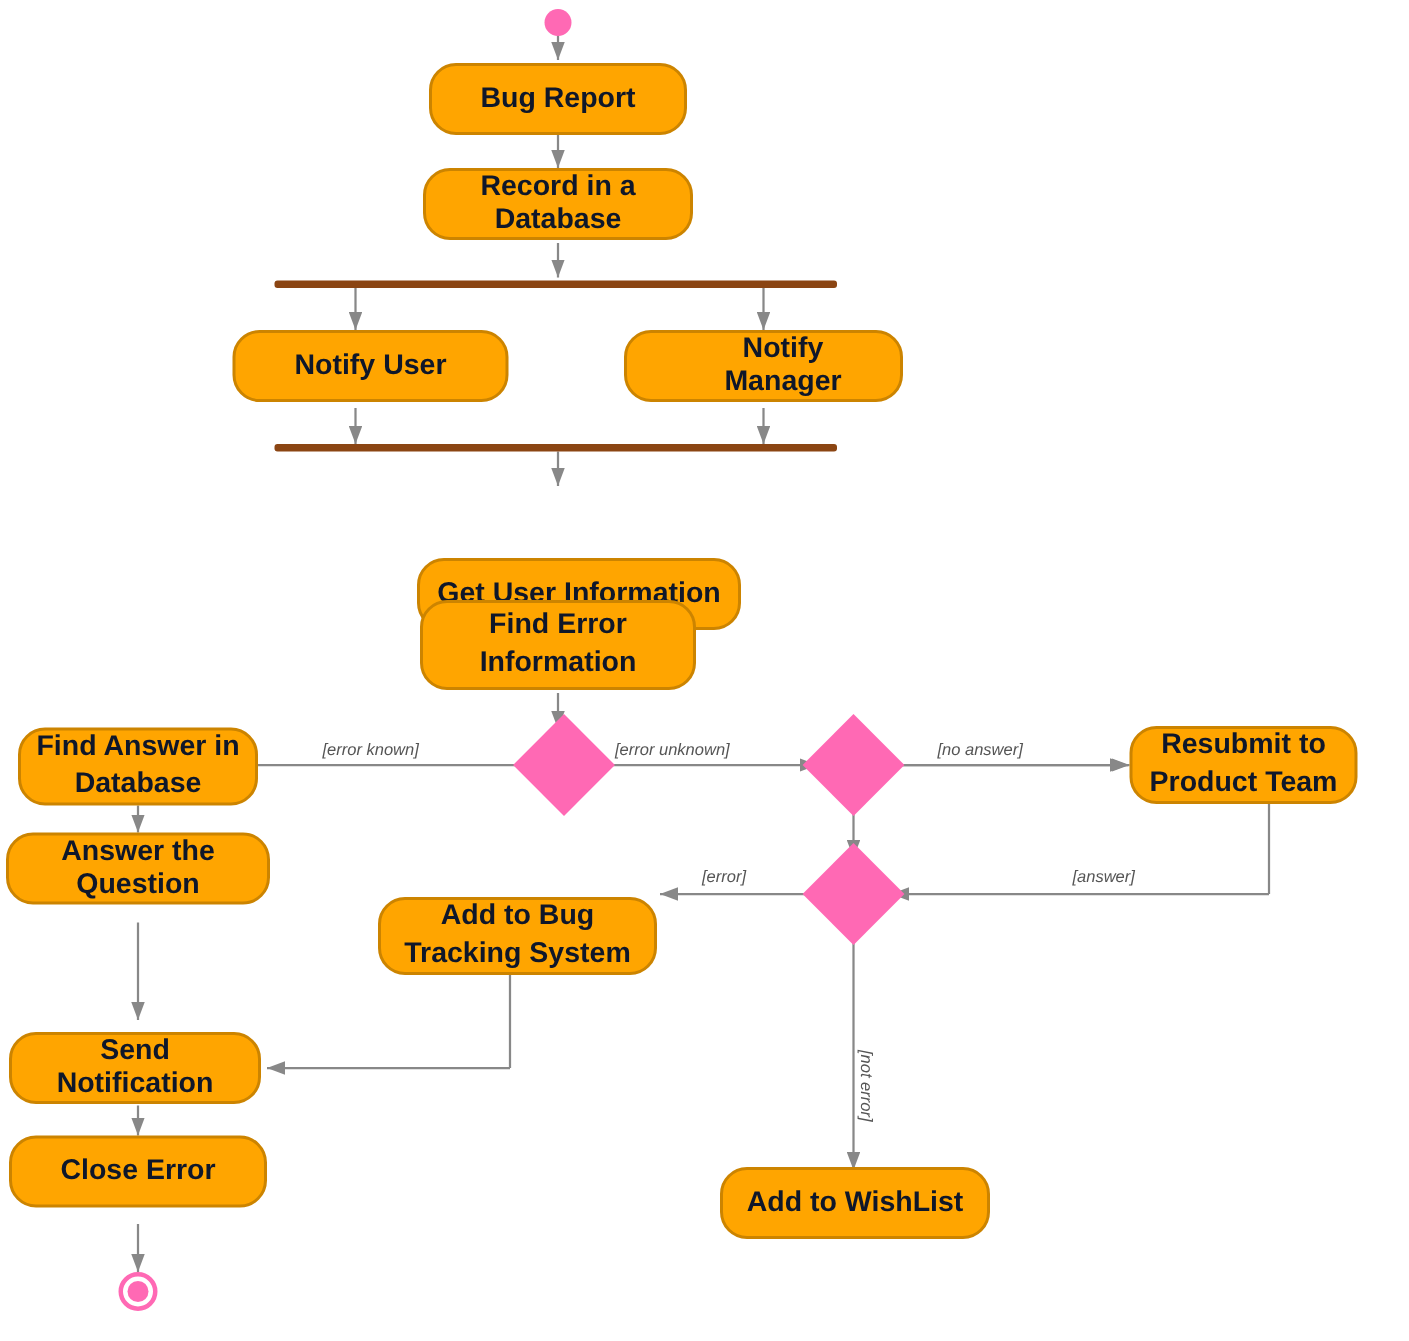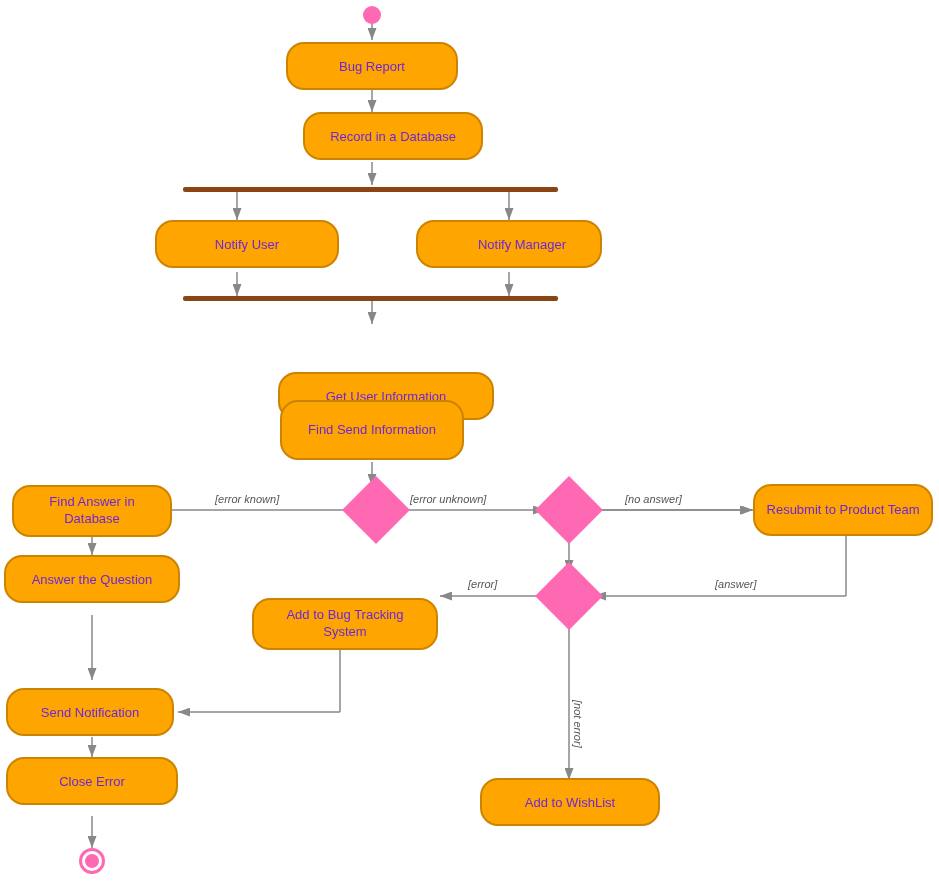--- a/index.html
+++ b/index.html
@@ -24,23 +24,23 @@
     }
     .node {
       position: absolute;
       background: #FFA500;
       border-radius: 18px;
       border: 2px solid #CC8400;
       display: flex;
       align-items: center;
       justify-content: center;
       text-align: center;
-      font-size: 13px;
-      font-weight: 400;
-      color: #6d28d9;
+      font-size: 19px;
+      font-weight: 700;
+      color: #0f172a;
       padding: 6px 10px;
     }
     .diamond {
       position: absolute;
       width: 48px;
       height: 48px;
       background: #FF69B4;
       transform: rotate(45deg);
     }
     .start-circle {
@@ -152,43 +152,43 @@
     <text x="715" y="588" font-size="11" fill="#555" font-style="italic">[answer]</text>
 
     <text x="574" y="700" font-size="11" fill="#555" font-style="italic" transform="rotate(90,574,700)">[not error]</text>
 
   </svg>
 
   <div class="start-circle" style="left:363px; top:6px;"></div>
 
   <div class="node" style="left:286px; top:42px; width:172px; height:48px;">Bug Report</div>
 
-  <div class="node" style="left:282px; top:112px; width:180px; height:48px;margin-left:21px;">Record in a Database</div>
+  <div class="node" style="left:282px; top:112px; width:180px; height:48px;">Record in a Database</div>
 
   <div class="sync-bar" style="left:183px; top:187px; width:375px;"></div>
 
   <div class="node" style="left:155px; top:220px; width:184px; height:48px;">Notify User</div>
 
   <div class="node" style="left:416px; top:220px; width:186px; height:48px;padding-left:36px;">Notify Manager</div>
 
   <div class="sync-bar" style="left:183px; top:296px; width:375px;"></div>
 
   <div class="node" style="left:278px; top:324px; width:216px; height:48px;margin-top:48px;">Get User Information</div>
 
-  <div class="node" style="left:280px; top:400px; width:184px; height:60px; line-height:1.3;">Find Send
+  <div class="node" style="left:280px; top:400px; width:184px; height:60px; line-height:1.3;">Find Error
 Information</div>
 
   <div class="diamond" style="left:352px; top:486px;"></div>
 
   <div class="diamond" style="left:545px; top:486px;"></div>
 
   <div class="node" style="left:12px; top:485px; width:160px; height:52px; line-height:1.3;">Find Answer in
 Database</div>
 
-  <div class="node" style="left:753px; top:484px; width:180px; height:52px; line-height:1.3;">Resubmit to Product
+  <div class="node" style="left:753px; top:484px; width:152px; height:52px; line-height:1.3;">Resubmit to Product
 Team</div>
 
   <div class="node" style="left:4px; top:555px; width:176px; height:48px;text-align:center;">Answer the Question</div>
 
   <div class="diamond" style="left:545px; top:572px;"></div>
 
   <div class="node" style="left:252px; top:598px; width:186px; height:52px; line-height:1.3;">Add to Bug Tracking
 System</div>
 
   <div class="node" style="left:6px; top:688px; width:168px; height:48px;">Send Notification</div>

